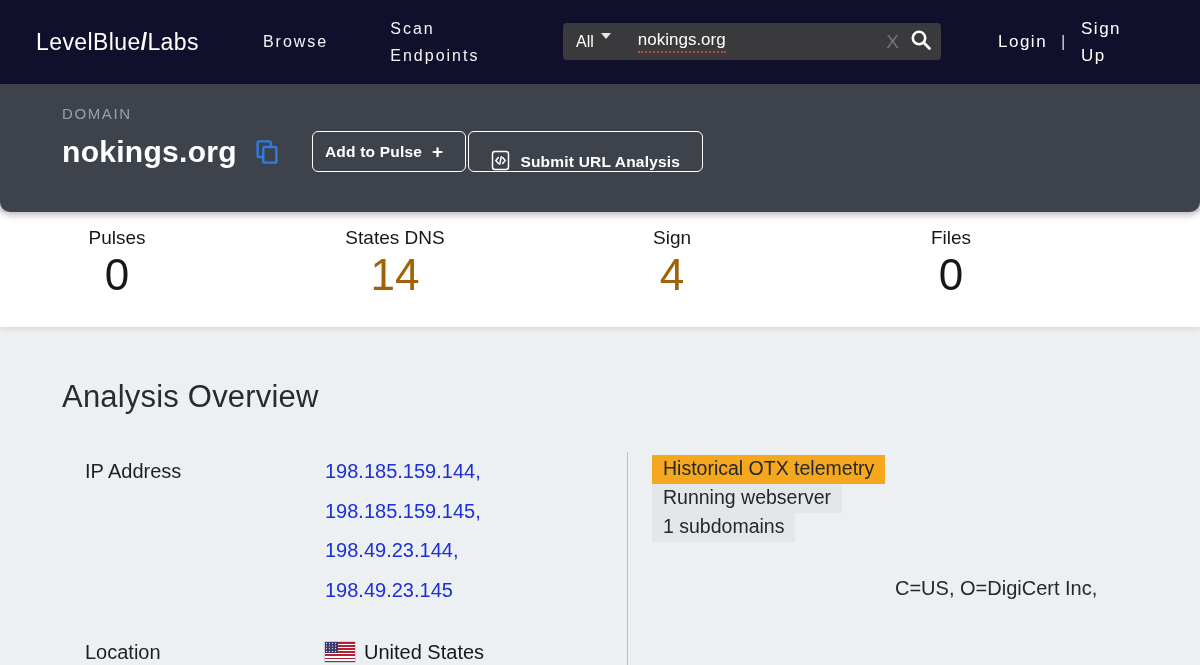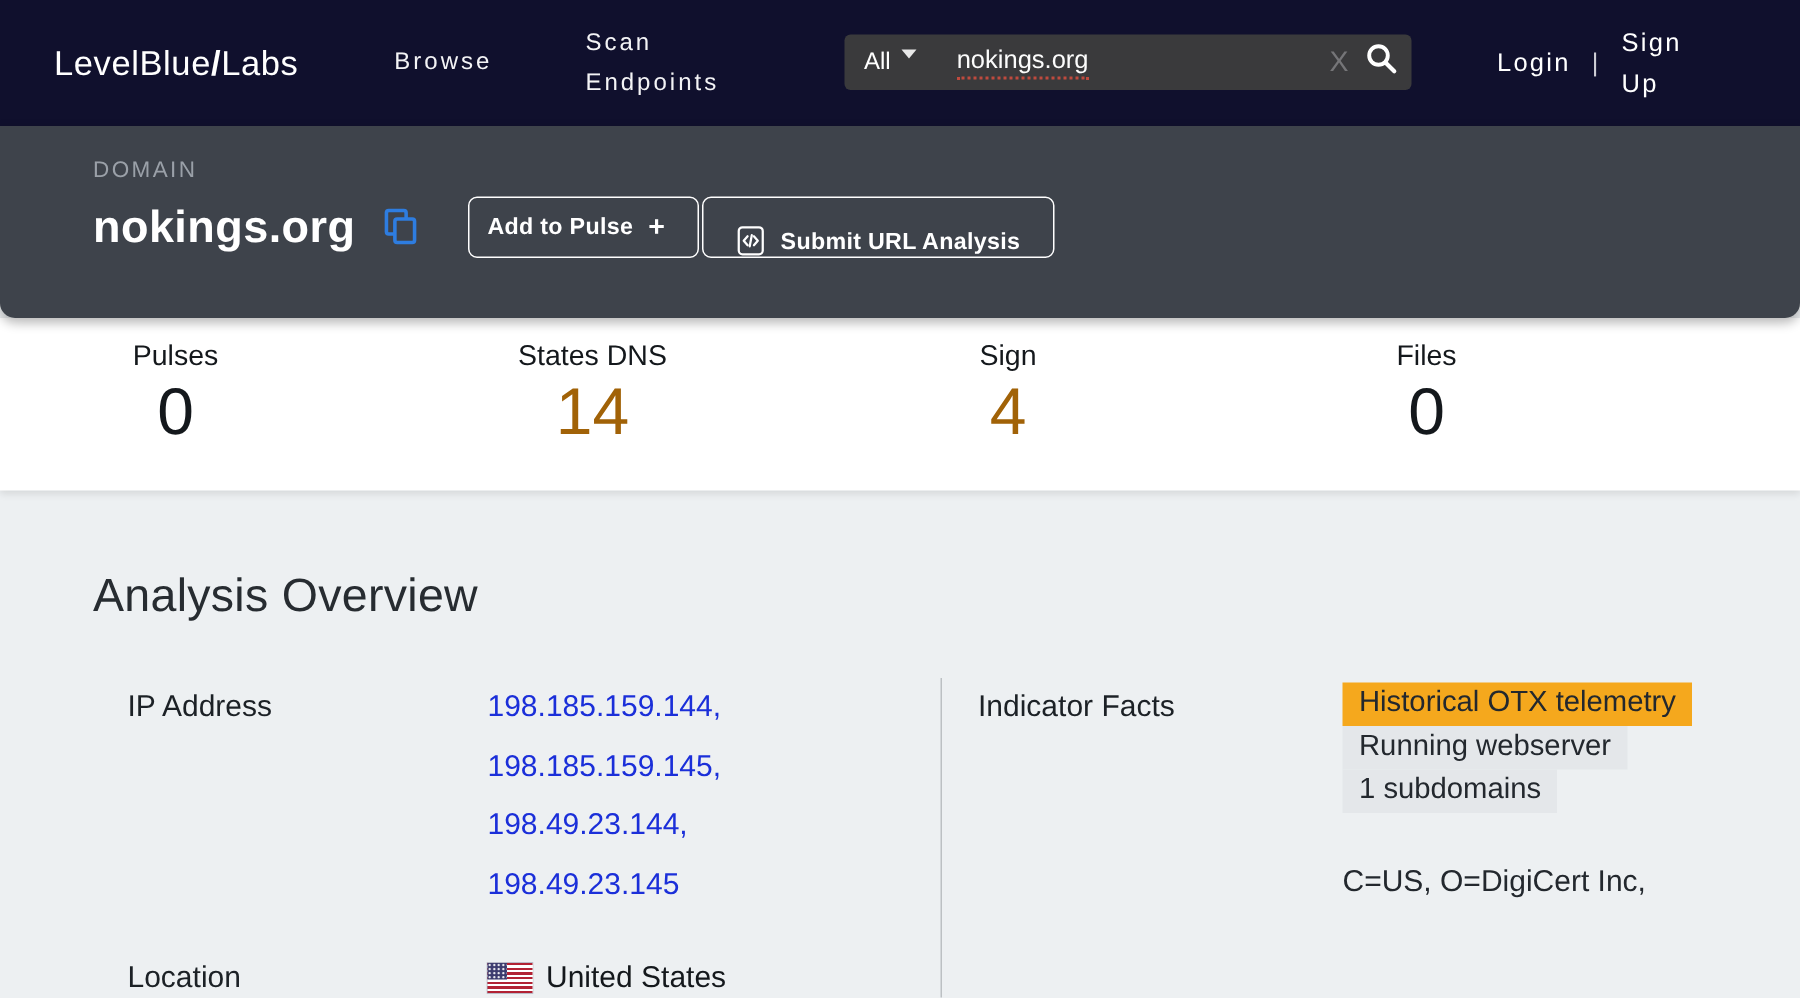--- a/index.html
+++ b/index.html
@@ -198,21 +198,20 @@
         <div class="row-label">Location</div>
         <div class="loc-value">
           <span class="flag"></span>
           <span>United States</span>
         </div>
       </div>
     </div>
 
     <div class="col-right">
       <div class="info-row">
-        <div class="row-label">Indicator Facts</div>
         <div class="facts-stack">
           <span class="badge orange">Historical OTX telemetry</span>
           <span class="badge">Running webserver</span>
           <span class="badge">1 subdomains</span>
         </div>
       </div>
       <div class="info-row cert-row">
         <div class="row-label"></div>
         <div class="cert-text">C=US, O=DigiCert Inc,</div>
       </div>

